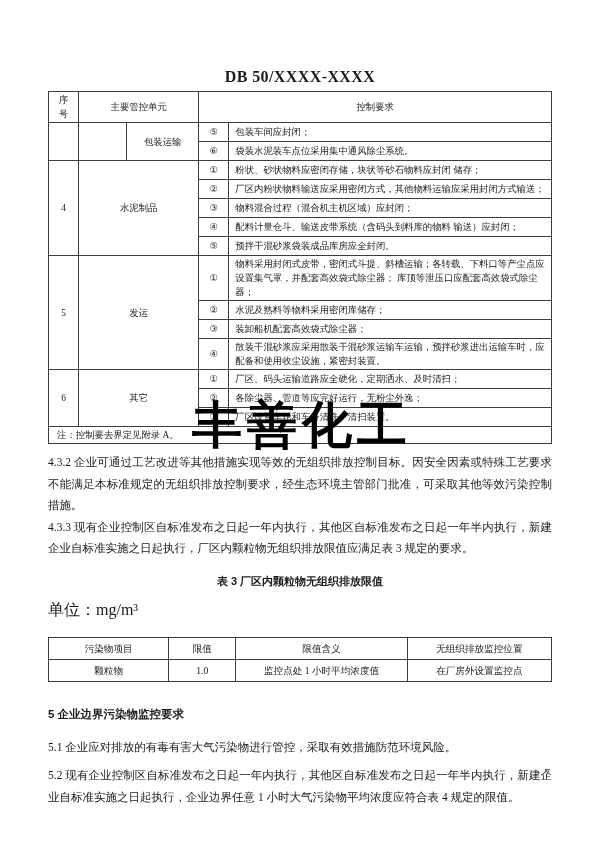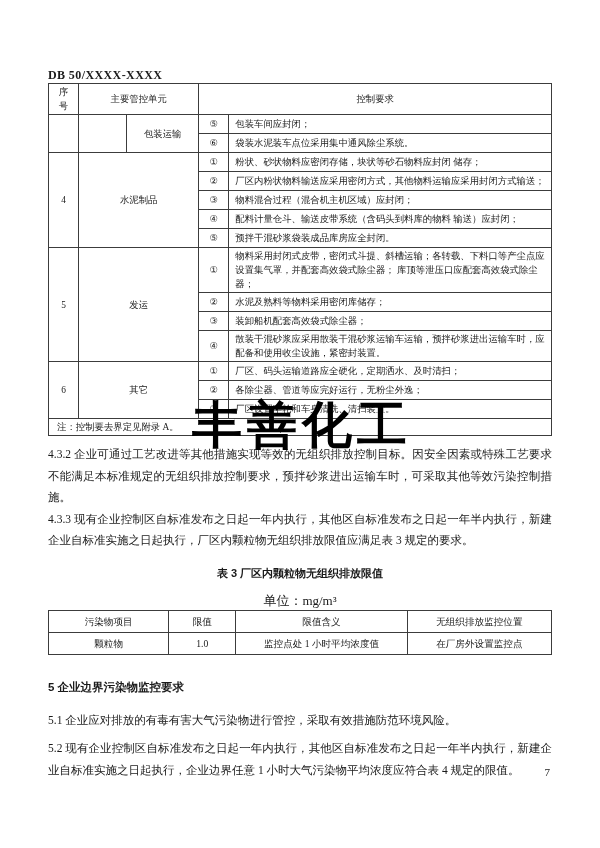--- a/index.html
+++ b/index.html
@@ -8,24 +8,25 @@
     width:600px;height:848px;
     background:#ffffff;
     color:#1a1a1a;
     font-family:"Liberation Serif","DejaVu Serif",serif;
     overflow:hidden;
     box-sizing:border-box;
     padding:68px 48px 0 48px;
   }
   
   .doc-code{
-    text-align:left;
-    font-size:12px;
+    text-align:center;
+    font-size:16px;
     font-weight:bold;
     letter-spacing:0.4px;
+    margin-bottom:5px;
   }
   
   table.ctl{
     width:100%;
     border-collapse:collapse;
     table-layout:fixed;
     font-size:9.4px;
     line-height:14px;
   }
   table.ctl td{
@@ -50,24 +51,24 @@
   .p432{margin-top:8px;}
   .caption{
     font-family:"Liberation Sans","DejaVu Sans",sans-serif;
     font-weight:bold;
     font-size:11px;
     text-align:center;
     margin:0;
   }
   .cap3{margin-top:14px;}
   .unit-line{
-    text-align:center;
-    font-size:13px;
+    text-align:left;
+    font-size:16px;
     margin-top:11px;
-    margin-bottom:0;
+    margin-bottom:16px;
   }
   table.t3{
     width:100%;
     border-collapse:collapse;
     table-layout:fixed;
     font-size:9.6px;
     line-height:13px;
   }
   table.t3 td{
     border:1px solid #3c3c3c;
@@ -195,21 +196,21 @@
         <td class="c-num">③</td>
         <td class="c-txt">厂区设置车轮和车身清洗、清扫装置。</td>
       </tr>
 
       <tr>
         <td class="note-cell" colspan="5">注：控制要去界定见附录 A。</td>
       </tr>
     </tbody>
   </table>
 
-  <p class="body-p p432">4.3.2  企业可通过工艺改进等其他措施实现等效的无组织排放控制目标。因安全因素或特殊工艺要求不能满足本标准规定的无组织排放控制要求，预拌砂浆进出运输车时，可采取其他等效污染控制措施。</p>
+  <p class="body-p p432">4.3.2  企业可通过工艺改进等其他措施实现等效的无组织排放控制目标。因安全因素或特殊工艺要求不能满足本标准规定的无组织排放控制要求，经生态环境主管部门批准，可采取其他等效污染控制措施。</p>
   <p class="body-p">4.3.3  现有企业控制区自标准发布之日起一年内执行，其他区自标准发布之日起一年半内执行，新建企业自标准实施之日起执行，厂区内颗粒物无组织排放限值应满足表 3 规定的要求。</p>
 
   <p class="caption cap3">表 3 厂区内颗粒物无组织排放限值</p>
   <div class="unit-line">单位：mg/m³</div>
 
   <table class="t3">
     <colgroup>
       <col style="width:120px">
         <col style="width:67px">
         <col style="width:171px">

